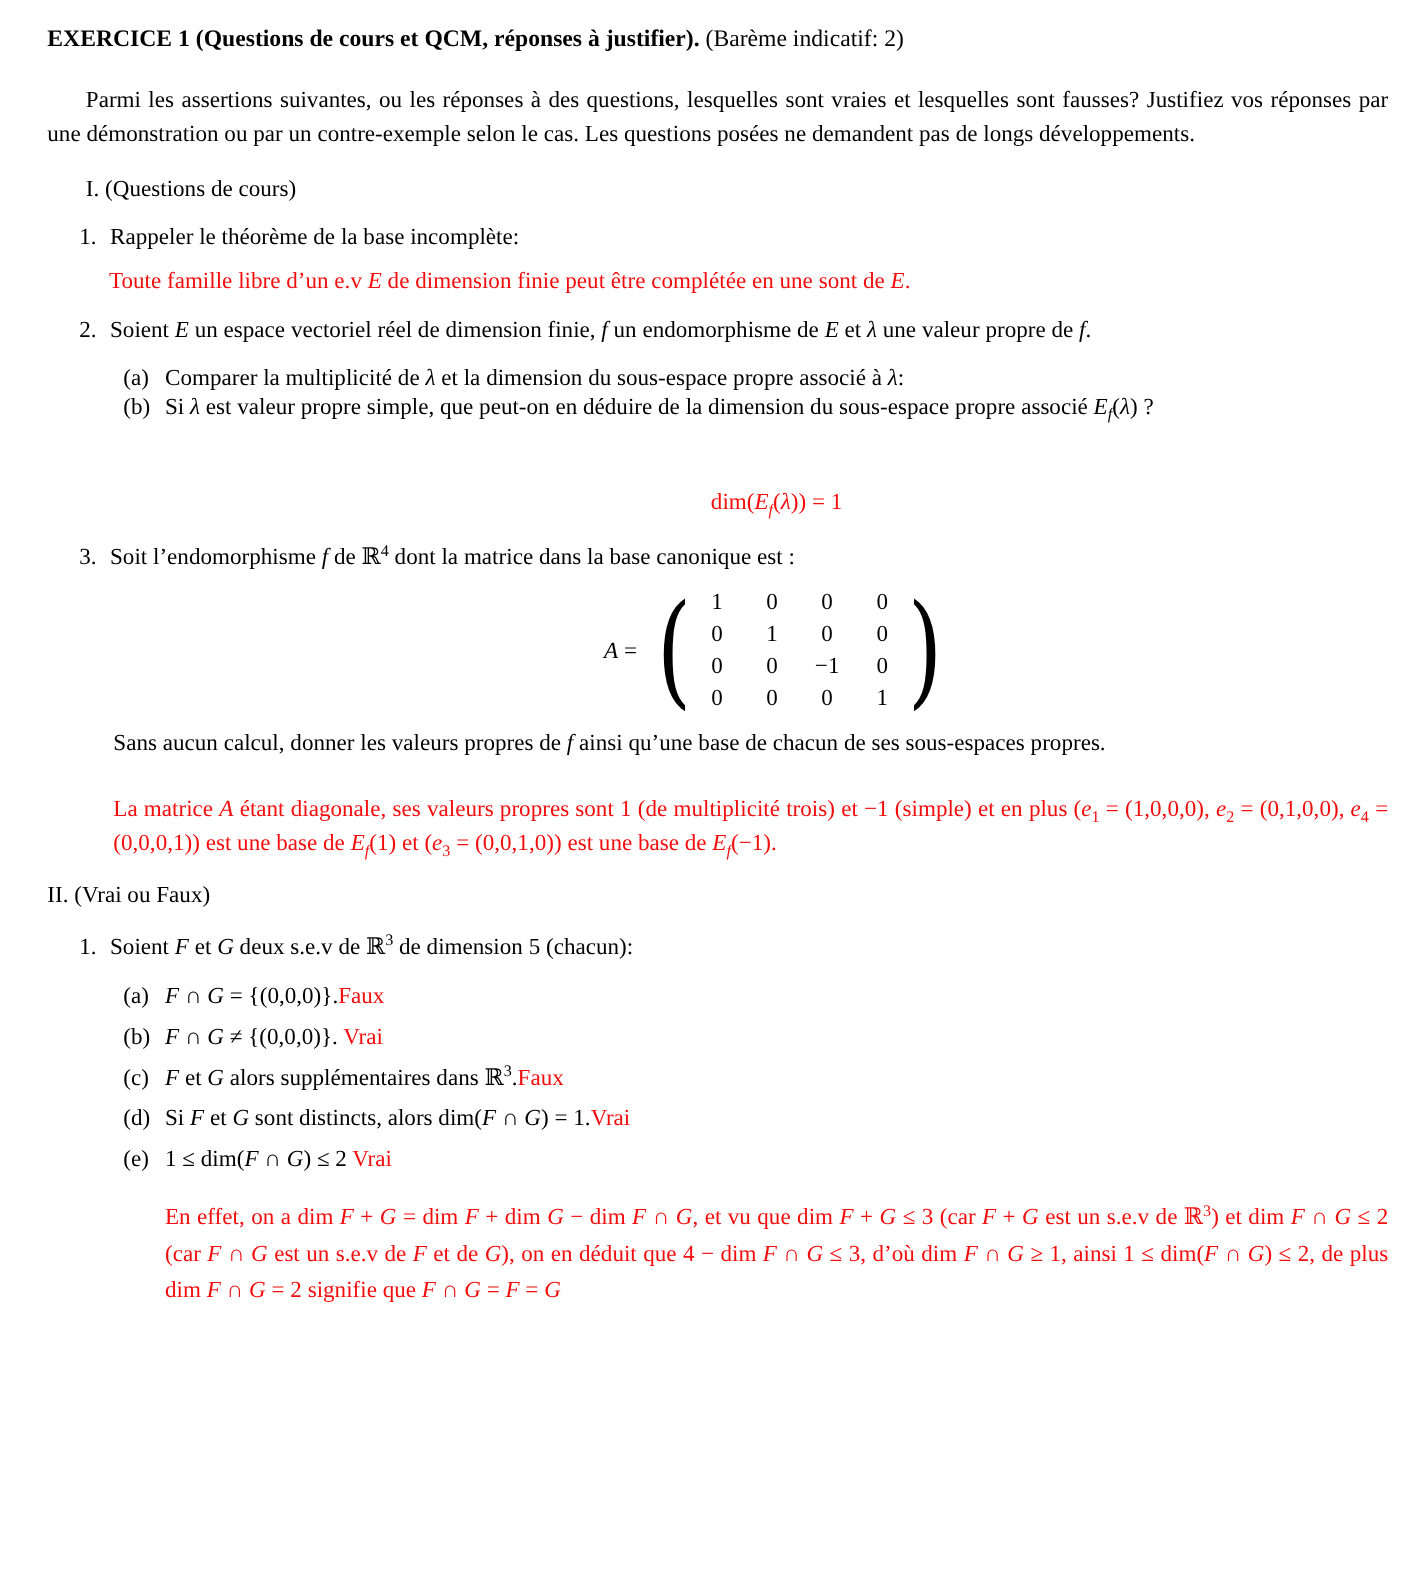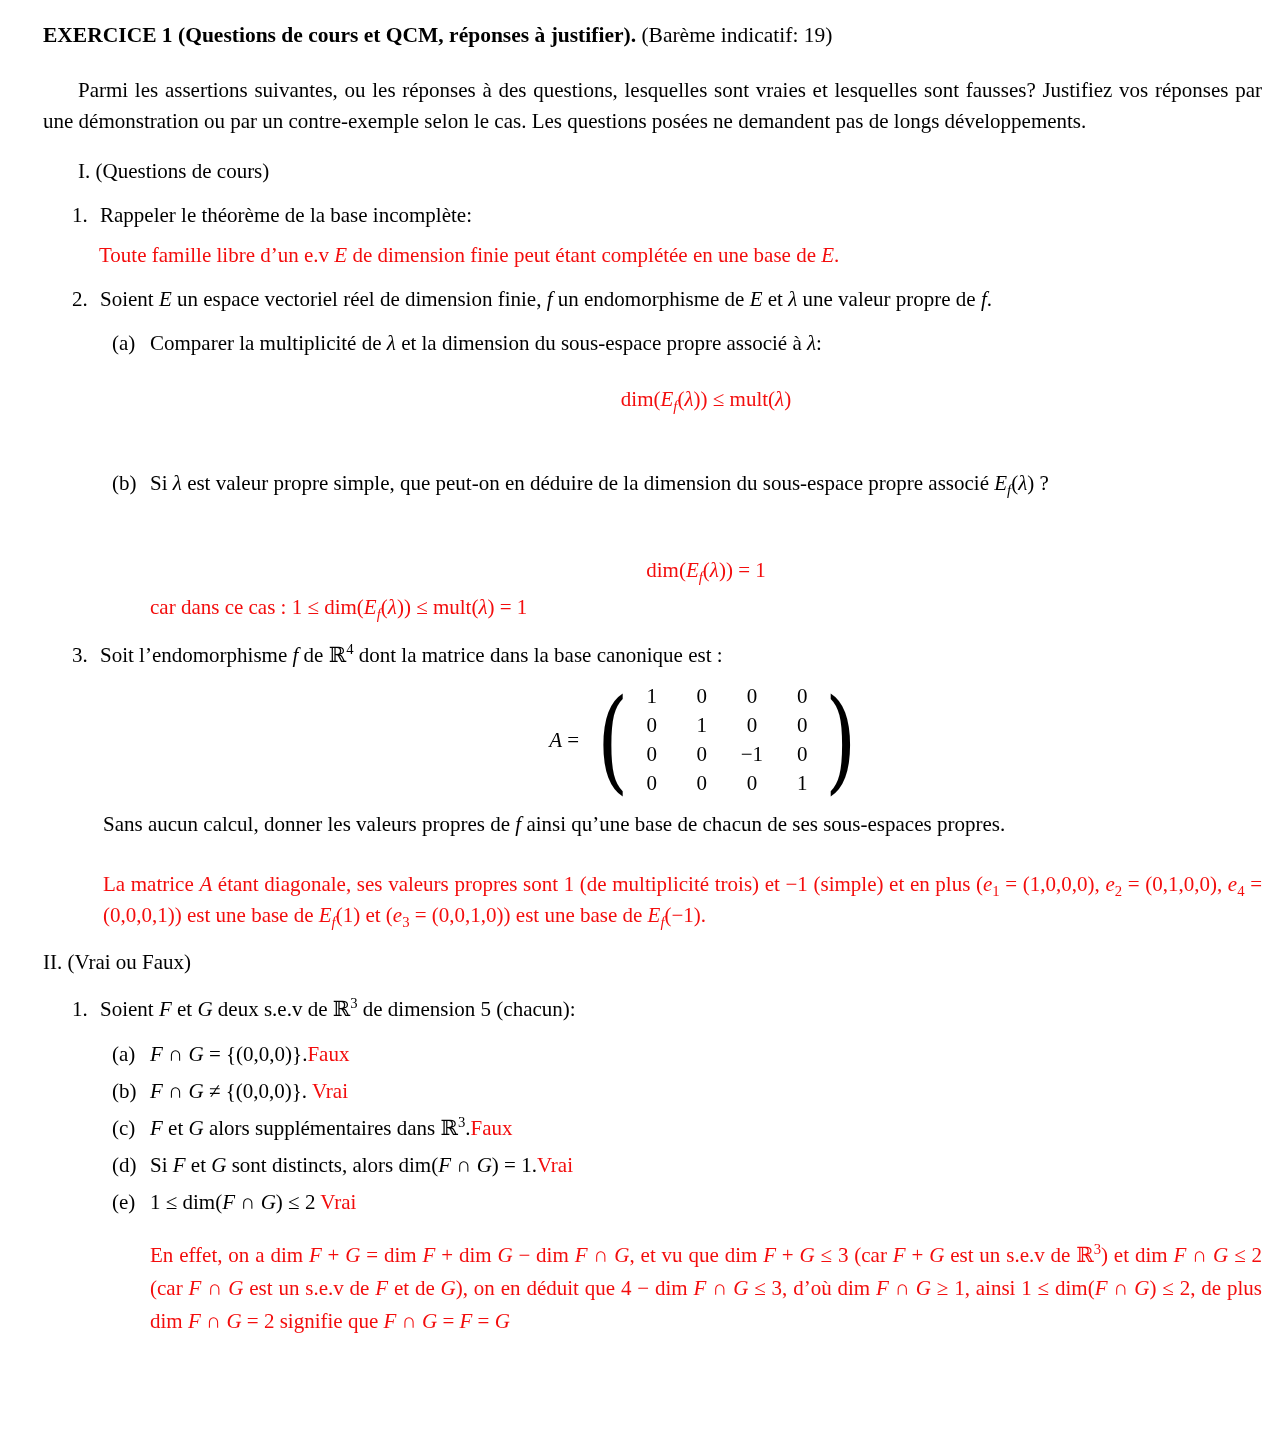--- a/index.html
+++ b/index.html
@@ -65,50 +65,48 @@
   .vf-item{margin-bottom:11px;}
   .just{margin-top:24px;margin-left:107px;text-align:justify;line-height:33px;}
 </style>
 </head>
 <body>
 
 <div class="page">
 
   <div class="title-line">
     <span class="title-bold">EXERCICE 1 (Questions de cours et QCM, réponses à justifier).</span>
-    <span class="title-note">(Barème indicatif: 19)</span>
+    <span class="title-note">(Barème indicatif: 2)</span>
   </div>
 
   <p class="intro">Parmi les assertions suivantes, ou les réponses à des questions, lesquelles sont vraies et lesquelles sont fausses? Justifiez vos réponses par une démonstration ou par un contre-exemple selon le cas. Les questions posées ne demandent pas de longs développements.</p>
 
   <div class="h-roman lvl1">I. (Questions de cours)</div>
 
   <div class="item q1-block">
     <span class="lbl">1.</span>
     <span class="txt">Rappeler le théorème de la base incomplète:</span>
   </div>
-  <div class="ans-q1 red"><span>Toute famille libre d’un e.v </span><span class="it">E</span><span> de dimension finie peut étant complétée en une base de </span><span class="it">E</span><span>.</span></div>
+  <div class="ans-q1 red"><span>Toute famille libre d’un e.v </span><span class="it">E</span><span> de dimension finie peut être complétée en une sont de </span><span class="it">E</span><span>.</span></div>
 
   <div class="item q2-block">
     <span class="lbl">2.</span>
     <span class="txt"><span>Soient </span><span class="it">E</span><span> un espace vectoriel réel de dimension finie, </span><span class="it">f</span><span> un endomorphisme de </span><span class="it">E</span><span> et </span><span class="it">λ</span><span> une valeur propre de </span><span class="it">f</span><span>.</span></span>
   </div>
 
   <div class="subitem sq-a">
     <span class="lbl">(a)</span>
     <span class="txt"><span>Comparer la multiplicité de </span><span class="it">λ</span><span> et la dimension du sous-espace propre associé à </span><span class="it">λ</span><span>:</span></span>
   </div>
-  <div class="disp disp-a red"><span>dim(</span><span class="it">E</span><sub class="it">f</sub><span>(</span><span class="it">λ</span><span>)) ≤ mult(</span><span class="it">λ</span><span>)</span></div>
 
   <div class="subitem sq-b">
     <span class="lbl">(b)</span>
     <span class="txt"><span>Si </span><span class="it">λ</span><span> est valeur propre simple, que peut-on en déduire de la dimension du sous-espace propre associé </span><span class="it">E</span><sub class="it">f</sub><span>(</span><span class="it">λ</span><span>) ?</span></span>
   </div>
   <div class="disp disp-b red"><span>dim(</span><span class="it">E</span><sub class="it">f</sub><span>(</span><span class="it">λ</span><span>)) = 1</span></div>
-  <div class="note red"><span>car dans ce cas : 1 ≤ dim(</span><span class="it">E</span><sub class="it">f</sub><span>(</span><span class="it">λ</span><span>)) ≤ mult(</span><span class="it">λ</span><span>) = 1</span></div>
 
   <div class="item q3-block">
     <span class="lbl">3.</span>
     <span class="txt"><span>Soit l’endomorphisme </span><span class="it">f</span><span> de </span><span>ℝ</span><sup>4</sup><span> dont la matrice dans la base canonique est :</span></span>
   </div>
 
   <div class="matrix-line">
     <span class="mat-inner">
       <span class="mat-lhs"><span class="it">A</span><span> =</span></span>
       <span class="paren">(</span>

